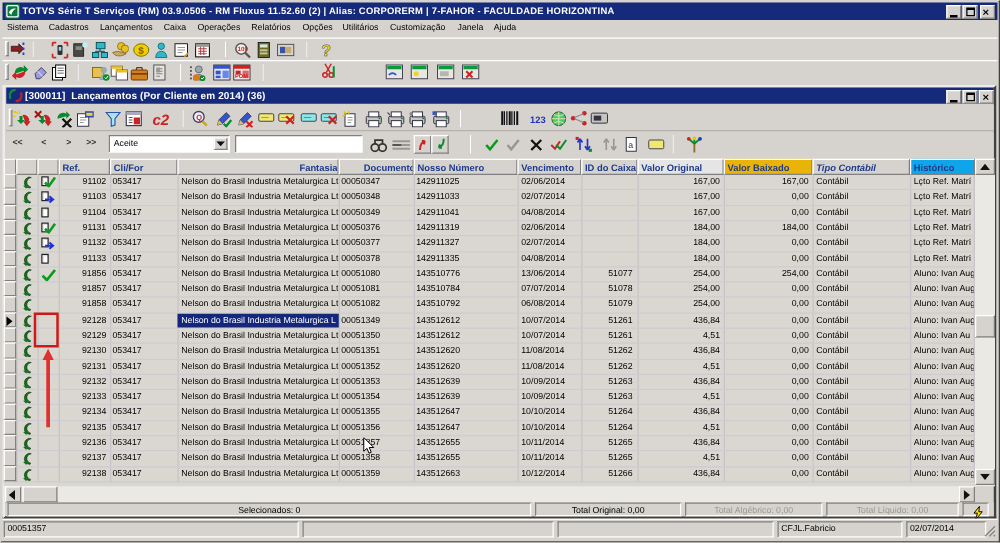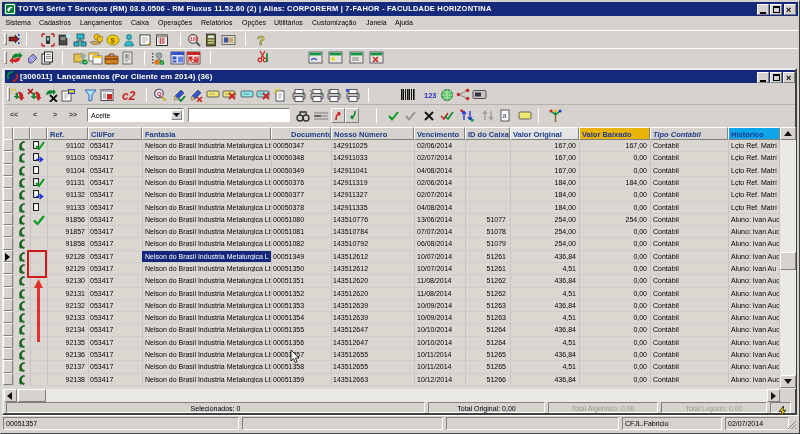--- a/index.html
+++ b/index.html
@@ -447,21 +447,21 @@
     </div>
 <div class="abs bout" style="left:30px;top:127px;width:17px;height:13px;background:#d6d3ce;overflow:hidden;">
       <div style="font-size:7.5px;font-weight:bold;color:#1c3a8c;margin:2px 0 0 2px;white-space:nowrap;"></div>
     </div>
 <div class="abs bout" style="left:47px;top:127px;width:41px;height:13px;background:#d6d3ce;overflow:hidden;">
       <div style="font-size:7.5px;font-weight:bold;color:#1c3a8c;margin:2px 0 0 2px;white-space:nowrap;">Ref.</div>
     </div>
 <div class="abs bout" style="left:88px;top:127px;width:54px;height:13px;background:#d6d3ce;overflow:hidden;">
       <div style="font-size:7.5px;font-weight:bold;color:#1c3a8c;margin:2px 0 0 2px;white-space:nowrap;">Cli/For</div>
     </div>
-<div class="abs bout" style="left:142px;top:127px;width:129px;height:13px;background:#d6d3ce;overflow:hidden;">
+<div class="abs bout" style="left:142px;top:127px;width:129px;height:13px;background:#d6d3ce;overflow:hidden;text-align:right;">
       <div style="font-size:7.5px;font-weight:bold;color:#1c3a8c;margin:2px 0 0 2px;white-space:nowrap;">Fantasia</div>
     </div>
 <div class="abs bout" style="left:271px;top:127px;width:60px;height:13px;background:#d6d3ce;overflow:hidden;">
       <div style="font-size:7.5px;font-weight:bold;color:#1c3a8c;margin:2px 0 0 2px;white-space:nowrap;padding-left:17px;">Documento</div>
     </div>
 <div class="abs bout" style="left:331px;top:127px;width:83px;height:13px;background:#d6d3ce;overflow:hidden;">
       <div style="font-size:7.5px;font-weight:bold;color:#1c3a8c;margin:2px 0 0 2px;white-space:nowrap;">Nosso Número</div>
     </div>
 <div class="abs bout" style="left:414px;top:127px;width:51px;height:13px;background:#d6d3ce;overflow:hidden;">
       <div style="font-size:7.5px;font-weight:bold;color:#1c3a8c;margin:2px 0 0 2px;white-space:nowrap;">Vencimento</div>

